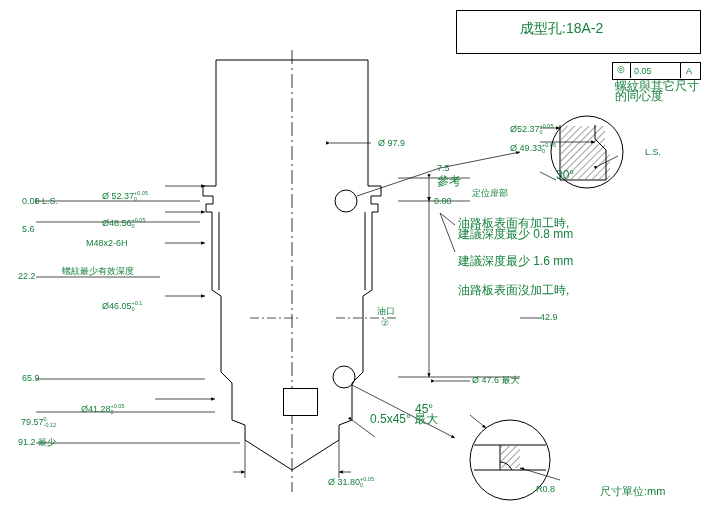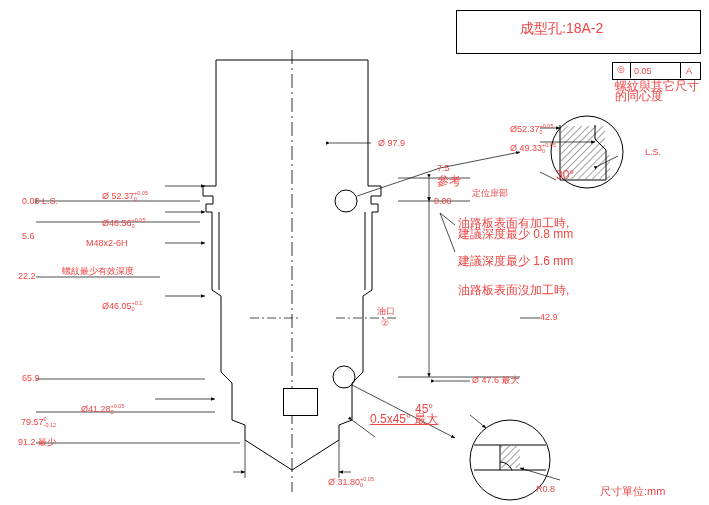--- a/index.html
+++ b/index.html
@@ -2,21 +2,21 @@
 <html><head>
 <meta charset="utf-8">
 <style>
   html,body{margin:0;padding:0;}
   body{
     width:709px;height:505px;background:#ffffff;
     font-family:"Liberation Sans", sans-serif;
     color:#000;overflow:hidden;position:relative;
   }
   #sheet{position:absolute;left:0;top:0;width:709px;height:505px;}
-  .lbl{position:absolute;font-size:9px;line-height:11px;white-space:pre;color:#ef4444;}
+  .lbl{position:absolute;font-size:9px;line-height:11px;white-space:pre;color:#15803d;}
   .lbl.sm{font-size:12px;line-height:10px;}
   .lbl.big{font-size:14px;}
   .lbl.mid{font-size:11px;}
   .frac{display:inline-block;font-size:5.5px;line-height:5.5px;vertical-align:middle;text-align:left;position:relative;top:0px;}
   .frac span{display:block;}
   .box{position:absolute;border:1px solid #000;background:#fff;}
   svg{position:absolute;left:0;top:0;}
 </style>
 </head>
 <body>
@@ -181,21 +181,21 @@
 <div class="box" style="left:612px;top:62px;width:87px;height:16px;"></div>
 <div class="lbl" style="left:617px;top:64px;">◎</div>
 <div class="lbl" style="left:634px;top:66px;">0.05</div>
 <div class="lbl" style="left:686px;top:66px;">A</div>
 <div class="box" style="left:630px;top:62px;width:0;height:16px;border-width:0 0 0 1px;"></div>
 <div class="box" style="left:680px;top:62px;width:0;height:16px;border-width:0 0 0 1px;"></div>
 <div class="lbl sm" style="left:615px;top:81px;">螺紋與其它尺寸</div>
 <div class="lbl sm" style="left:615px;top:91px;">的同心度</div>
 
 <div class="lbl" style="left:22px;top:196px;"><span>0.00</span><span> L.S.</span></div>
-<div class="lbl" style="left:22px;top:231px;">5.6</div>
+<div class="lbl" style="left:22px;top:224px;">5.6</div>
 <div class="lbl" style="left:18px;top:271px;">22.2</div>
 <div class="lbl" style="left:22px;top:373px;">65.9</div>
 <div class="lbl" style="left:16px;top:406px;">
   <span>79.57</span><span class="frac"><span>0</span><span>-0.12</span></span>
 </div>
 <div class="lbl" style="left:18px;top:437px;">91.2 最少</div>
 
 <div class="lbl" style="left:97px;top:180px;">
   <span>Ø 52.37</span><span class="frac"><span>+0.05</span><span>0</span></span>
 </div>
@@ -218,21 +218,21 @@
 
 <div class="lbl" style="left:437px;top:163px;">7.5</div>
 <div class="lbl sm" style="left:437px;top:176px;">參考</div>
 <div class="lbl" style="left:434px;top:196px;">0.00</div>
 <div class="lbl" style="left:472px;top:188px;">定位扉部</div>
 <div class="lbl sm" style="left:458px;top:218px;">油路板表面有加工時,</div>
 <div class="lbl sm" style="left:458px;top:229px;">建議深度最少 0.8 mm</div>
 <div class="lbl sm" style="left:458px;top:245px;margin-top:40px;">油路板表面沒加工時,</div>
 <div class="lbl sm" style="left:458px;top:256px;">建議深度最少 1.6 mm</div>
 <div class="lbl" style="left:540px;top:312px;text-align:right;">42.9</div>
-<div class="lbl sm" style="left:370px;top:414px;text-decoration:underline;">0.5x45° 最大</div>
+<div class="lbl sm" style="left:370px;top:414px;">0.5x45° 最大</div>
 
 <div class="lbl" style="left:377px;top:306px;">油口</div>
 <div class="lbl" style="left:381px;top:318px;">②</div>
 <div class="lbl" style="left:287px;top:391px;">油口</div>
 <div class="lbl" style="left:291px;top:403px;">①</div>
 <div class="box" style="left:283px;top:388px;width:33px;height:26px;"></div>
 
 <div class="lbl" style="left:505px;top:113px;">
   <span>Ø52.37</span><span class="frac"><span>+0.05</span><span>0</span></span>
 </div>

